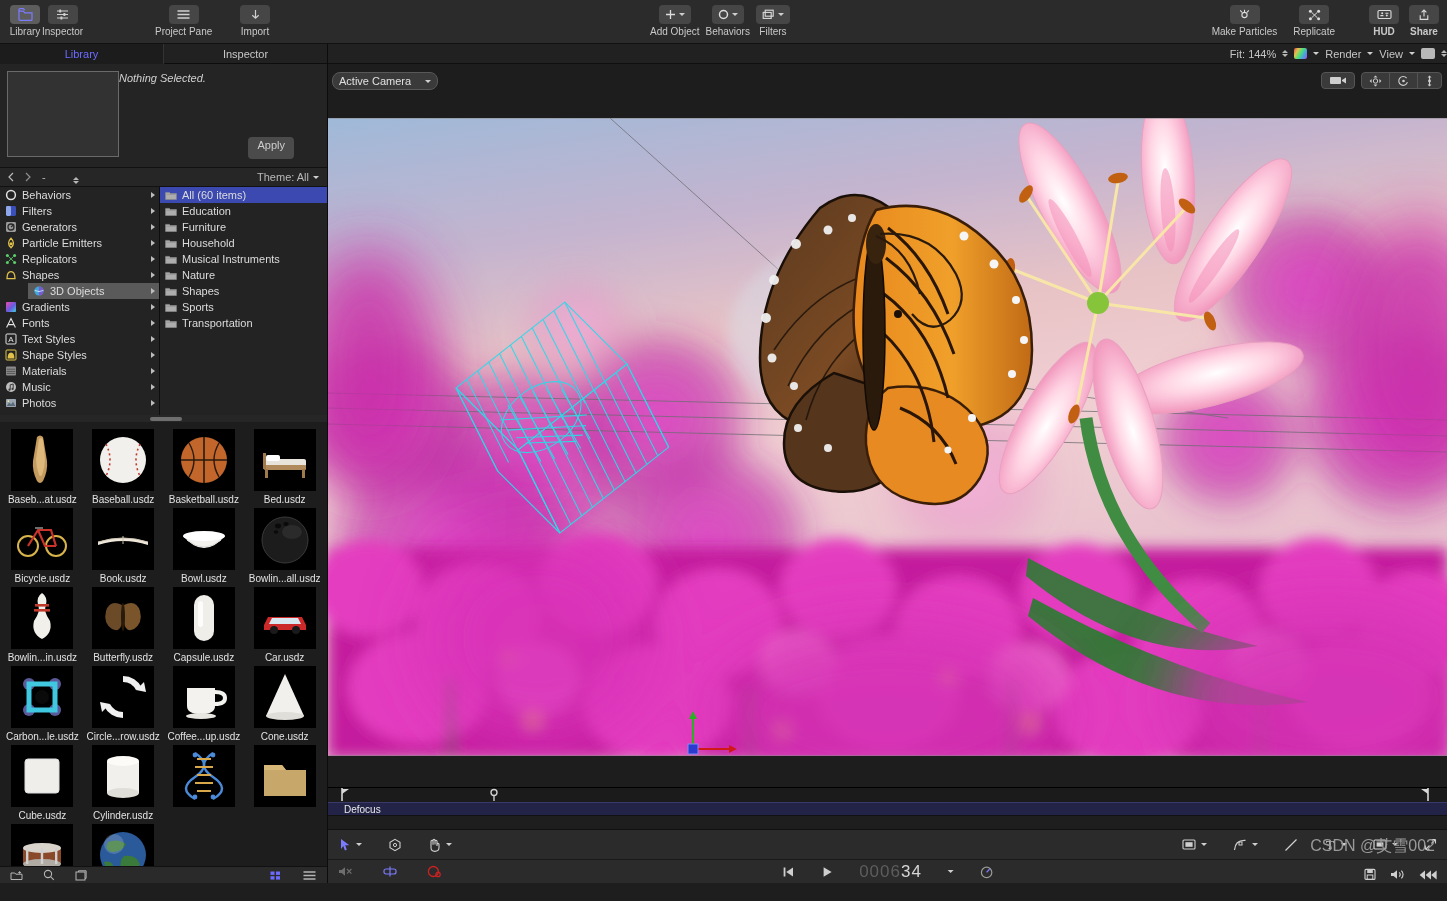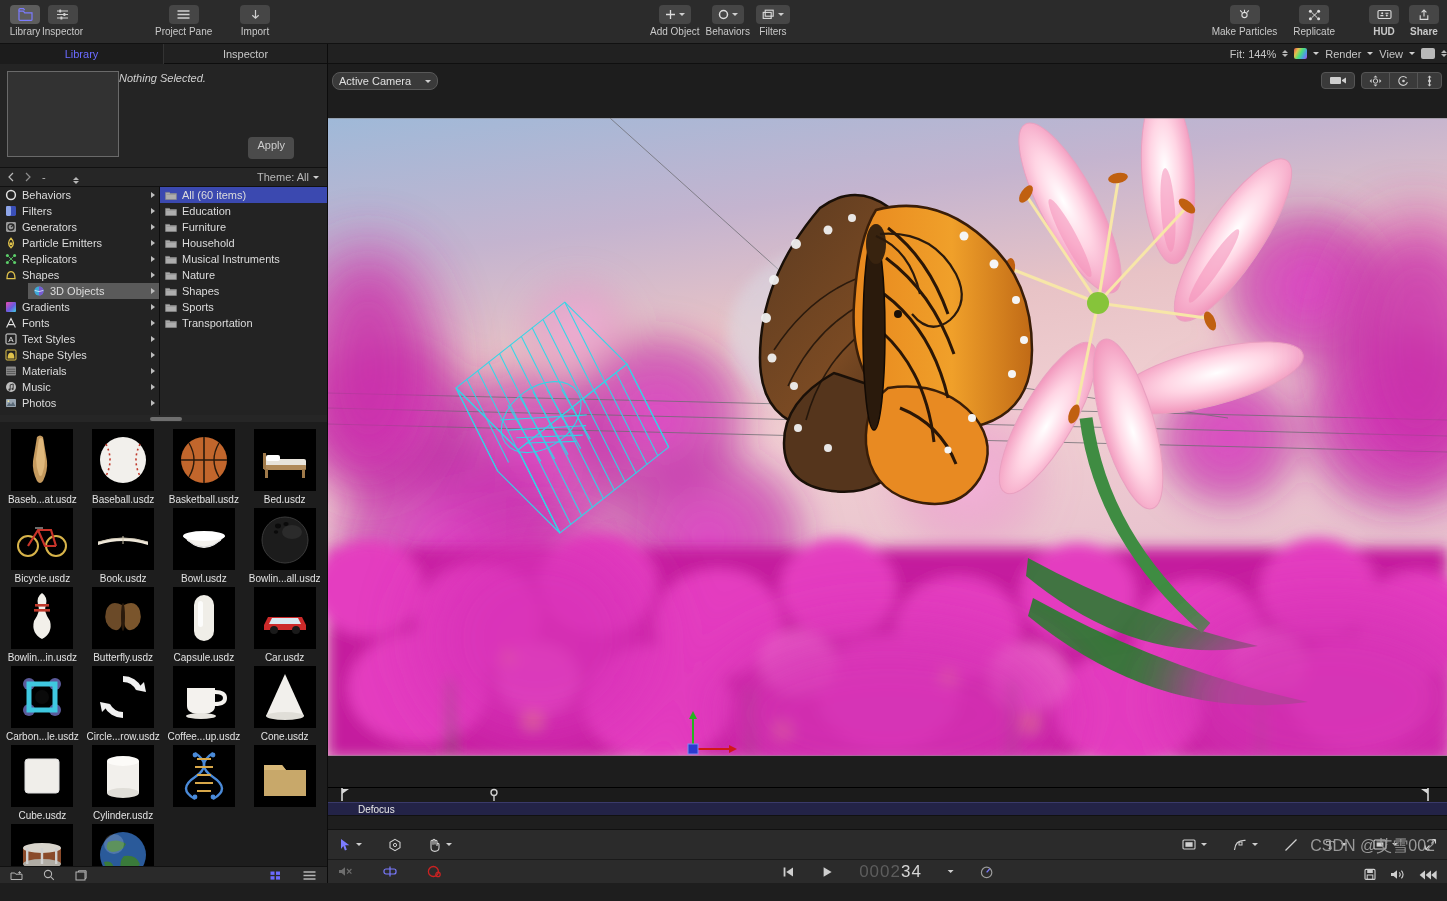--- a/index.html
+++ b/index.html
@@ -147,21 +147,21 @@
   }
   .vc { background: #3a3a3a; border: 1px solid #555; border-radius: 4px; height: 17px; display: flex; align-items: center; }
   .vc > span { padding: 0 7px; display: flex; align-items: center; height: 100%; }
   .vc > span + span { border-left: 1px solid #555; }
 
   .axisgizmo { position: absolute; left: 355px; bottom: 30px; z-index: 20; width: 60px; height: 50px; }
 
   
   #timeline { flex: 0 0 42px; background: #1e1e1e; border-top: 1px solid #000; position: relative; }
   .ruler { height: 14px; background: #1b1b1b; position: relative; border-bottom: 1px solid #000; }
-  .track { height: 14px; background: #232347; border-top: 1px solid #3a3a6a; border-bottom: 1px solid #111; display: flex; align-items: center; padding-left: 30px; }
+  .track { height: 14px; background: #232347; border-top: 1px solid #3a3a6a; border-bottom: 1px solid #111; display: flex; align-items: center; padding-left: 16px; }
   .track .nm { font-size: 10px; color: #e8e8e8; }
 
   #bottombar { flex: 0 0 30px; background: #2b2b2b; border-top: 1px solid #111; display: flex; align-items: center; padding: 0 12px; gap: 26px; position: relative; }
   .bb-right { position: absolute; right: 10px; display: flex; align-items: center; gap: 26px; }
   .dd { display: flex; align-items: center; gap: 5px; }
 
   #transport { height: 24px; flex: 0 0 24px; background: #2b2b2b; border-top: 1px solid #1a1a1a; display: flex; align-items: center; padding: 0 10px; gap: 30px; position: relative; }
   .tc { font-size: 17px; letter-spacing: 1px; font-family: "Liberation Sans", sans-serif; }
   .tc .dim { color: #5d5d5d; }
   .tc .br { color: #d6d6d6; }
@@ -1312,21 +1312,21 @@
               <svg width="13" height="12" viewBox="0 0 13 12">
                 <rect x="2" y="1.5" width="1.8" height="9" fill="#cfcfcf"></rect>
                 <path d="M11.4 1.5v9L4.6 6z" fill="#cfcfcf"></path>
               </svg>
             </span>
           <span>
               <svg width="13" height="12" viewBox="0 0 13 12">
                 <path d="M3 1.3v9.4L11 6z" fill="#cfcfcf"></path>
               </svg>
             </span>
-          <span class="tc"><span class="dim">0002</span><span class="br">34</span></span>
+          <span class="tc"><span class="dim">0006</span><span class="br">34</span></span>
           <span class="caret"></span>
           <span>
               <svg width="14" height="14" viewBox="0 0 14 14">
                 <circle cx="7" cy="7.4" r="5.2" fill="none" stroke="#9a9a9a" stroke-width="1.2"></circle>
                 <path d="M7 7.4l3-3.4" stroke="#7b7bff" stroke-width="1.3"></path>
               </svg>
             </span>
         </span>
 
         <span class="sysrow">

